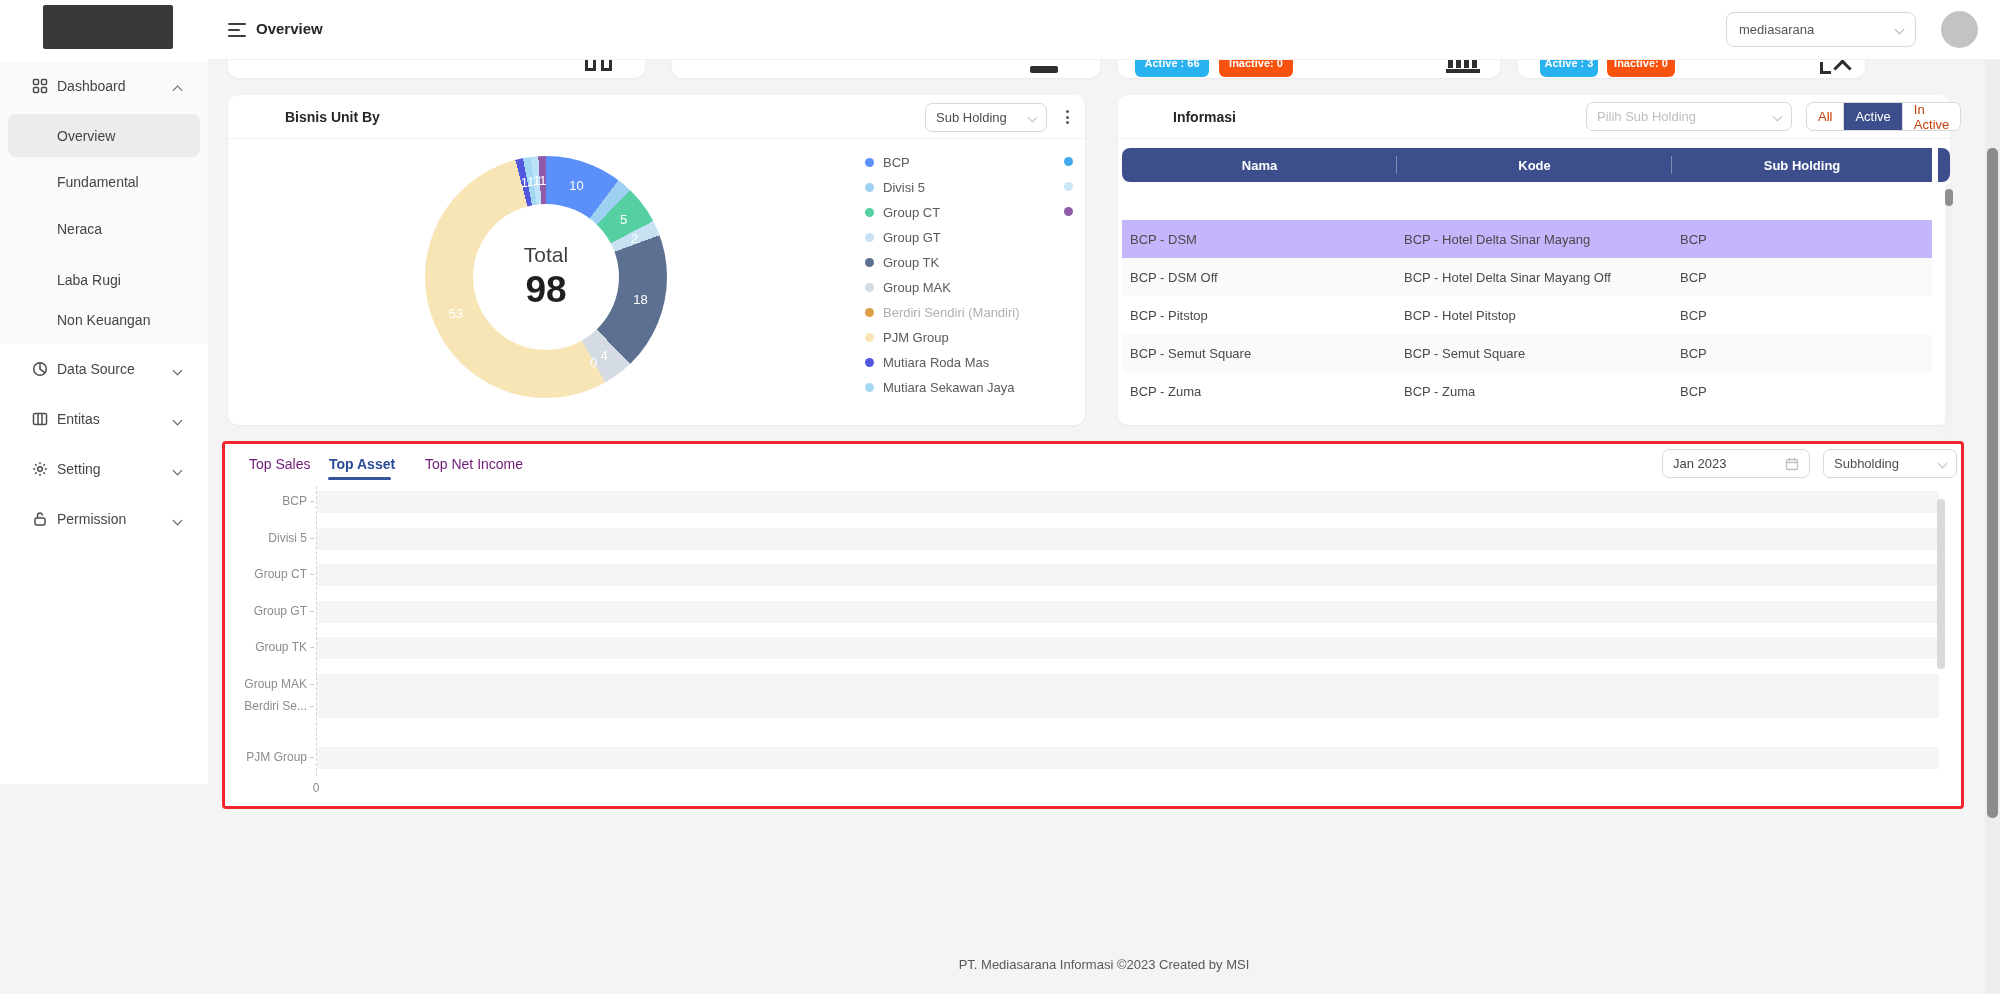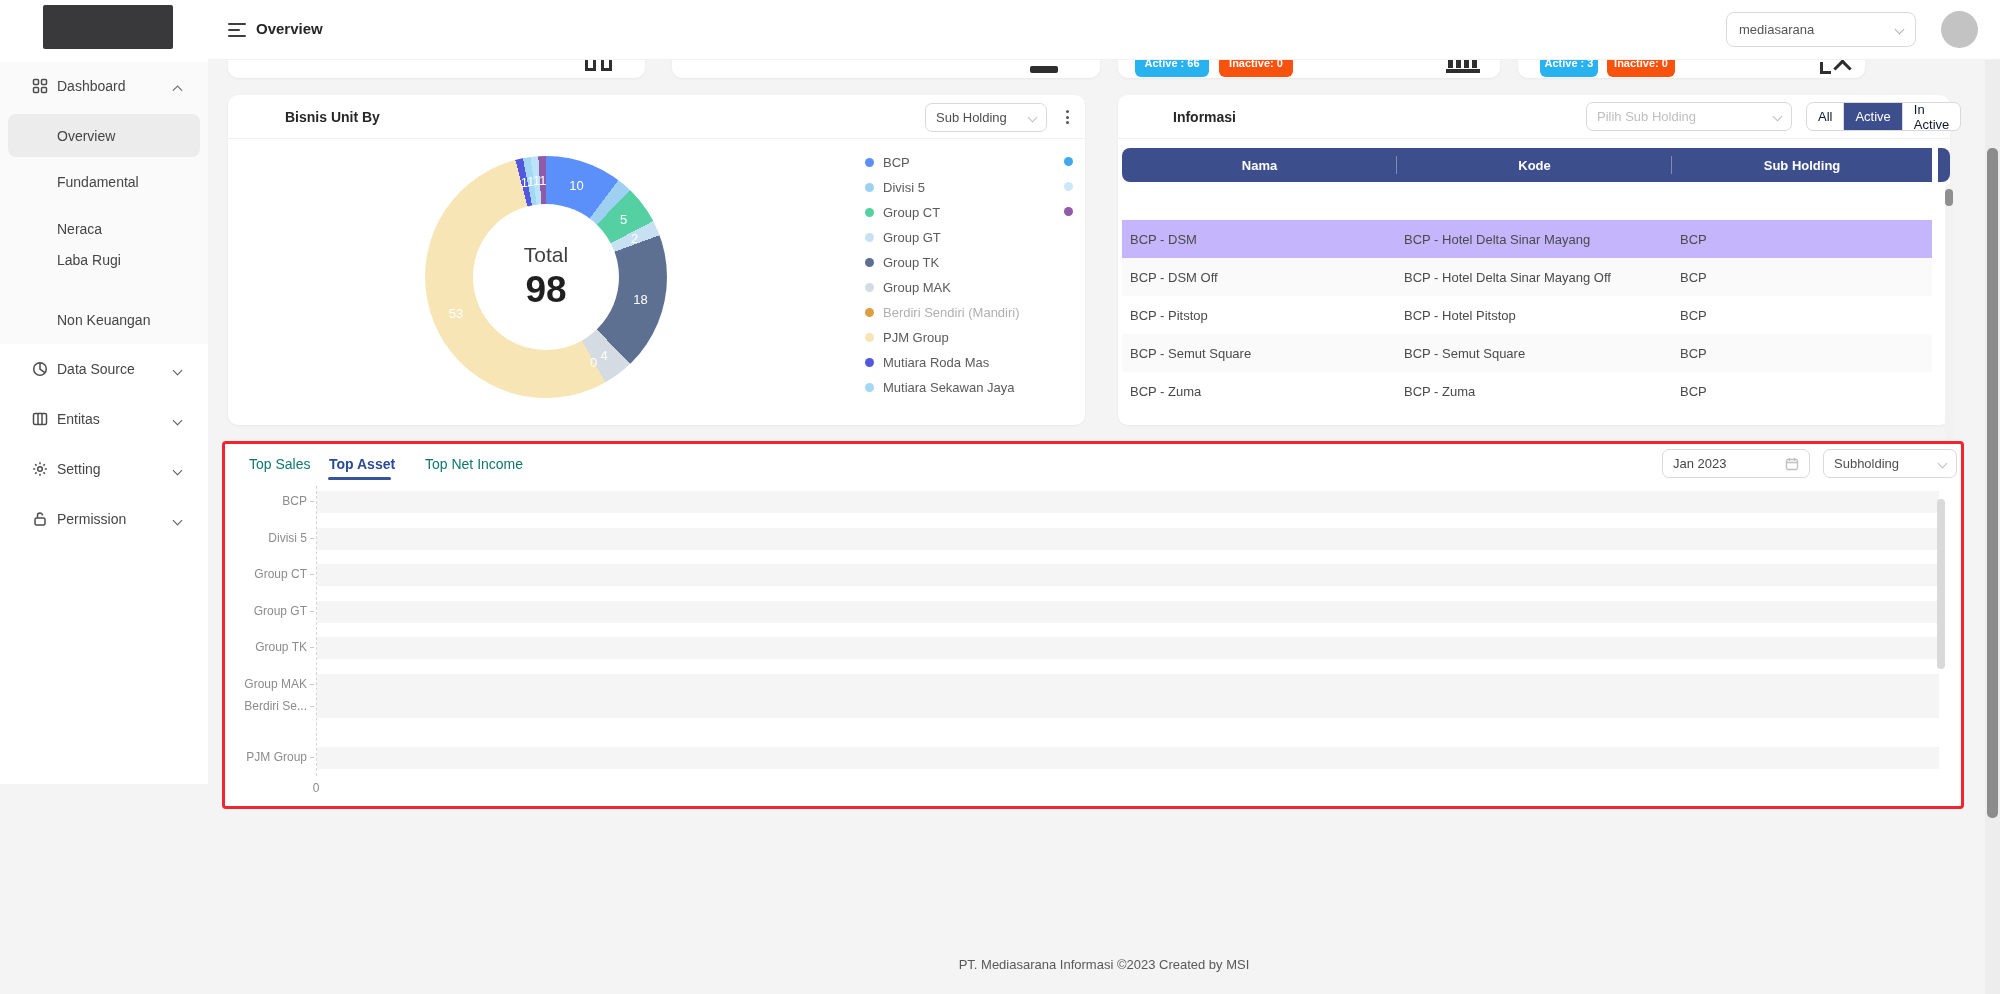--- a/index.html
+++ b/index.html
@@ -62,27 +62,27 @@
 
   
   .tbl-header { position:absolute; left:4px; top:53px; width:810px; height:34px; background:#3d4e8c; border-radius:8px 0 0 8px; display:flex; }
   .tbl-header .hc { position:relative; display:flex; align-items:center; justify-content:center; color:#fff; font-size:13px; font-weight:bold; }
   .tbl-header .sep { position:absolute; right:0; top:8px; width:1px; height:18px; background:rgba(255,255,255,.35); }
   .tbl-header-cap { position:absolute; left:820px; top:53px; width:12px; height:34px; background:#3d4e8c; border-radius:0 8px 8px 0; }
   .trow { position:absolute; left:4px; width:810px; height:38px; font-size:13px; color:#4a4a4a; }
   .trow span { position:absolute; top:12px; }
   .trow .c0 { left:8px; } .trow .c1 { left:282px; } .trow .c2 { left:558px; }
   .seg-group { position:absolute; display:flex; height:29px; border:1px solid #d9d9d9; border-radius:7px; overflow:hidden; background:#fff; }
-  .seg { padding:0 11px; font-size:13px; color:#0f172a; display:flex; align-items:center; cursor:pointer; border-left:1px solid #d9d9d9; }
+  .seg { padding:0 11px; font-size:13px; color:#c2410c; display:flex; align-items:center; cursor:pointer; border-left:1px solid #d9d9d9; }
   .seg:first-child { border-left:none; }
   .seg.on { background:#3d4e8c; color:#fff; }
 
   
   .bottom-section { position:absolute; left:222px; top:441px; width:1742px; height:368px; background:#fff; border:3px solid #f2242d; border-radius:4px; }
-  .tab { position:absolute; top:12px; font-size:14px; color:#0f766e; cursor:pointer; }
+  .tab { position:absolute; top:12px; font-size:14px; color:#701a75; cursor:pointer; }
   .tab.on { color:#2b4a97; font-weight:bold; }
   .tab-underline { position:absolute; left:103px; top:33px; width:63px; height:3px; background:#35549b; border-radius:2px; }
   .date-box { position:absolute; left:1437px; top:5px; width:148px; height:29px; border:1px solid #d9d9d9; border-radius:7px; background:#fff; font-size:13px; color:#454545; display:flex; align-items:center; padding:0 10px; cursor:pointer; }
   .date-box svg { margin-left:auto; }
   .bar-row { position:absolute; left:0; width:1722px; height:22px; }
   .bar-cat { position:absolute; left:0; top:3px; width:82px; text-align:right; font-size:12px; color:#8c8c8c; white-space:nowrap; }
   .bar-tick { position:absolute; left:85px; top:10px; width:4px; height:1px; background:#c9c9c9; }
   .bar-band { position:absolute; left:92px; top:0; width:1622px; height:22px; background:#f5f5f6; }
   .bar-axis { position:absolute; left:91px; top:42px; width:1px; height:290px; border-left:1px dashed #d4d4d4; }
   .x-tick { position:absolute; left:71px; top:337px; width:40px; text-align:center; font-size:12px; color:#8c8c8c; }
@@ -151,21 +151,21 @@
         </svg>
       </span>
       <span class="lbl">Dashboard</span>
       <span class="chev-wrap"><span class="chev up"></span></span>
     </div>
 
     <div class="active-pill"></div>
     <span class="sub-lbl" style="top:128px;">Overview</span>
     <span class="sub-lbl" style="top:174px;">Fundamental</span>
     <span class="sub-lbl" style="top:221px;">Neraca</span>
-    <span class="sub-lbl" style="top:252px;">Laba Rugi</span>
+    <span class="sub-lbl" style="top:272px;">Laba Rugi</span>
     <span class="sub-lbl" style="top:312px;">Non Keuangan</span>
 
     <div class="side-row" style="top:356px;">
       <span class="ic">
         <svg width="16" height="16" viewBox="0 0 16 16" fill="none" stroke="#4d4d4d" stroke-width="1.5">
           <circle cx="8" cy="8" r="6.3"></circle>
             <path d="M8 1.7 V8 L12.8 11.6"></path>
         </svg>
       </span>
       <span class="lbl">Data Source</span>

